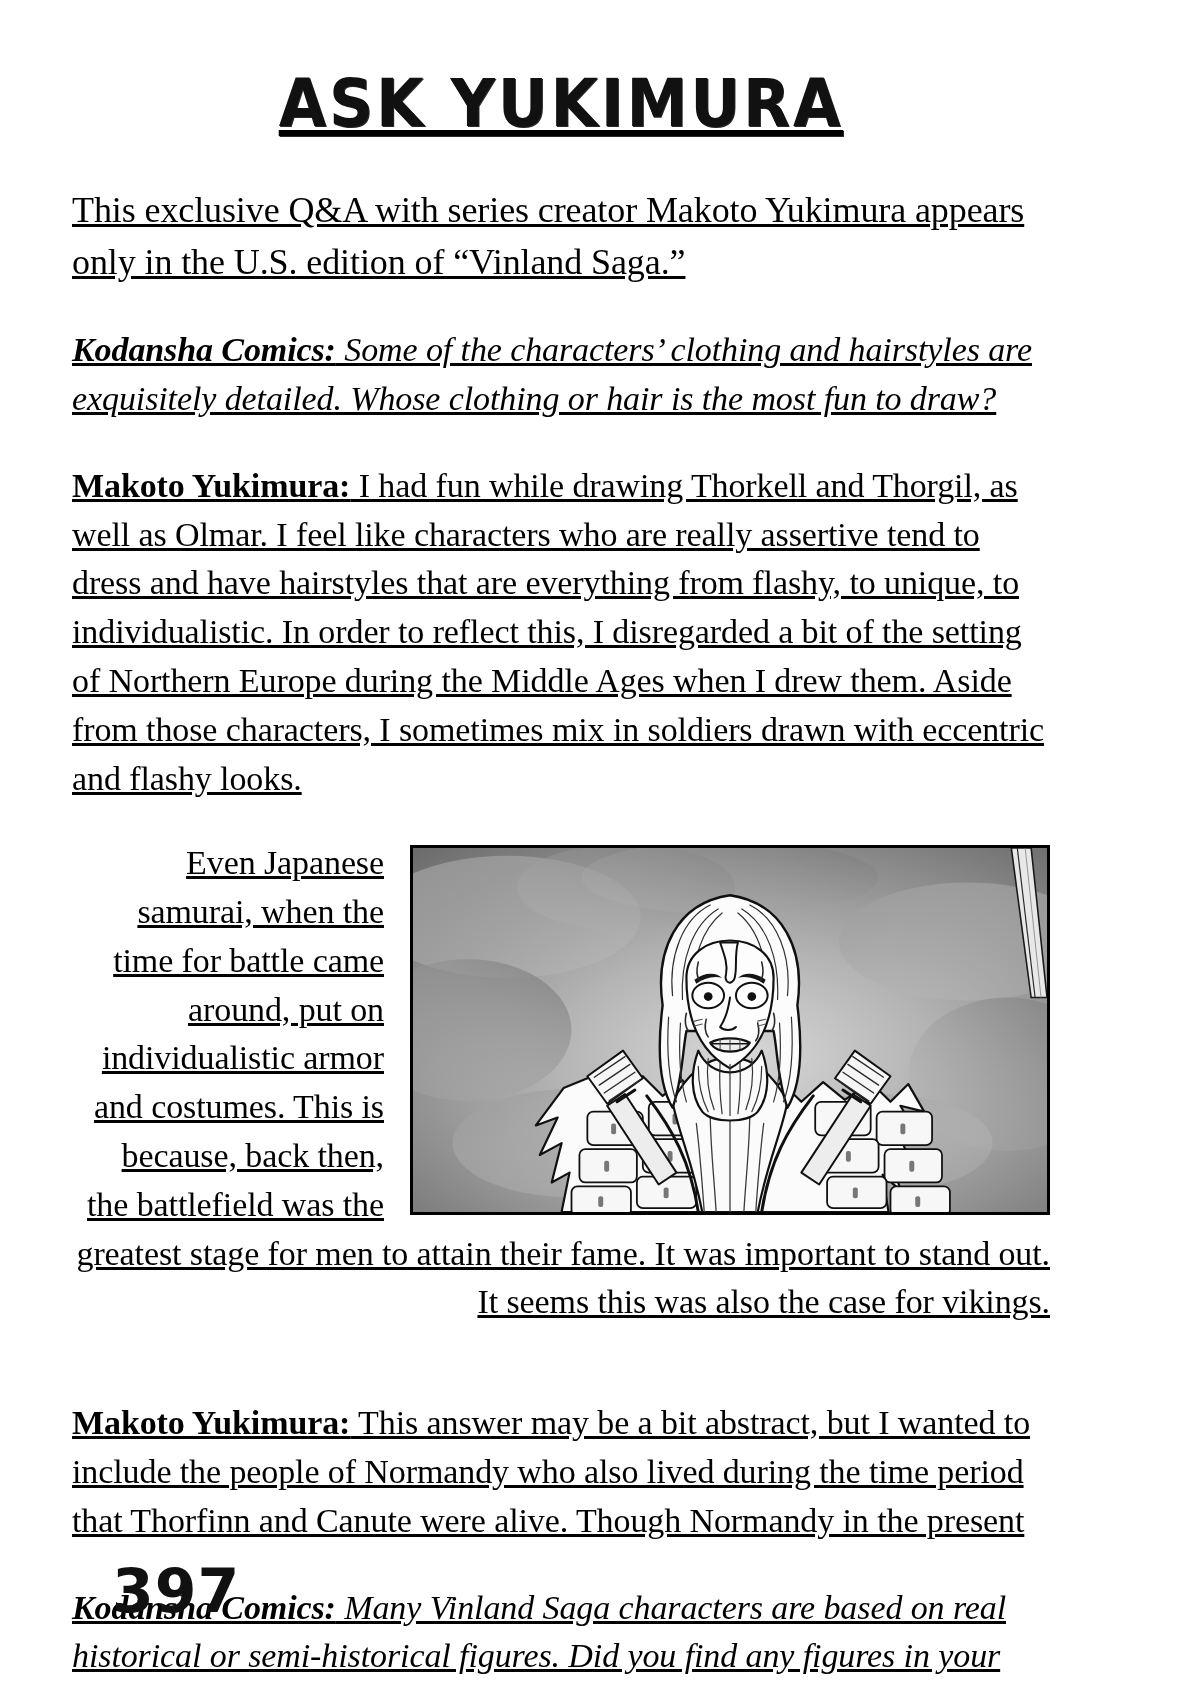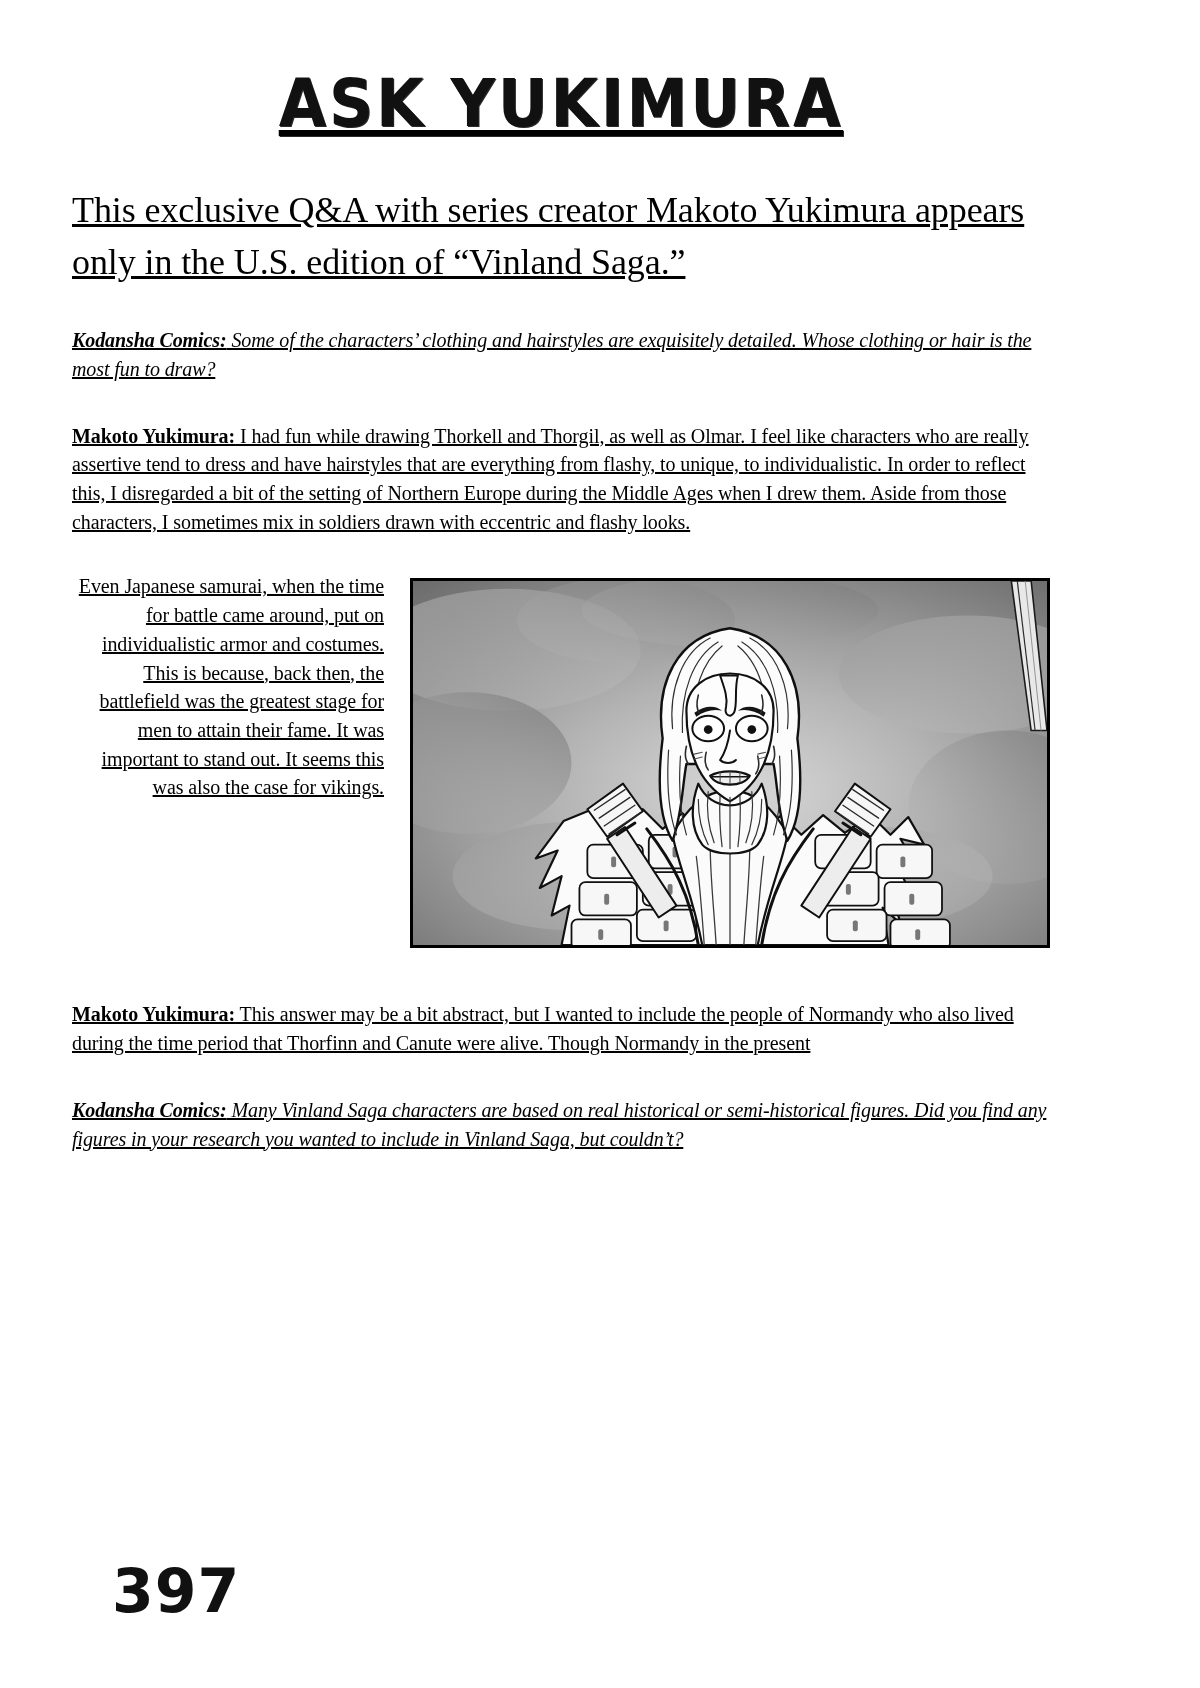--- a/index.html
+++ b/index.html
@@ -44,21 +44,21 @@
   
   .intro {
     font-size: 36px;
     line-height: 1.435;
     margin: 0;
     padding-top: 48px;
     letter-spacing: -0.1px;
   }
   .qa-block {
     margin-top: 38px;
-    font-size: 20px;
+    font-size: 34px;
     line-height: 1.435;
     letter-spacing: -0.1px;
   }
   .qa-block.question {
     font-style: italic;
   }
   .qa-block.answer {
     font-style: normal;
   }
   .speaker-q {

